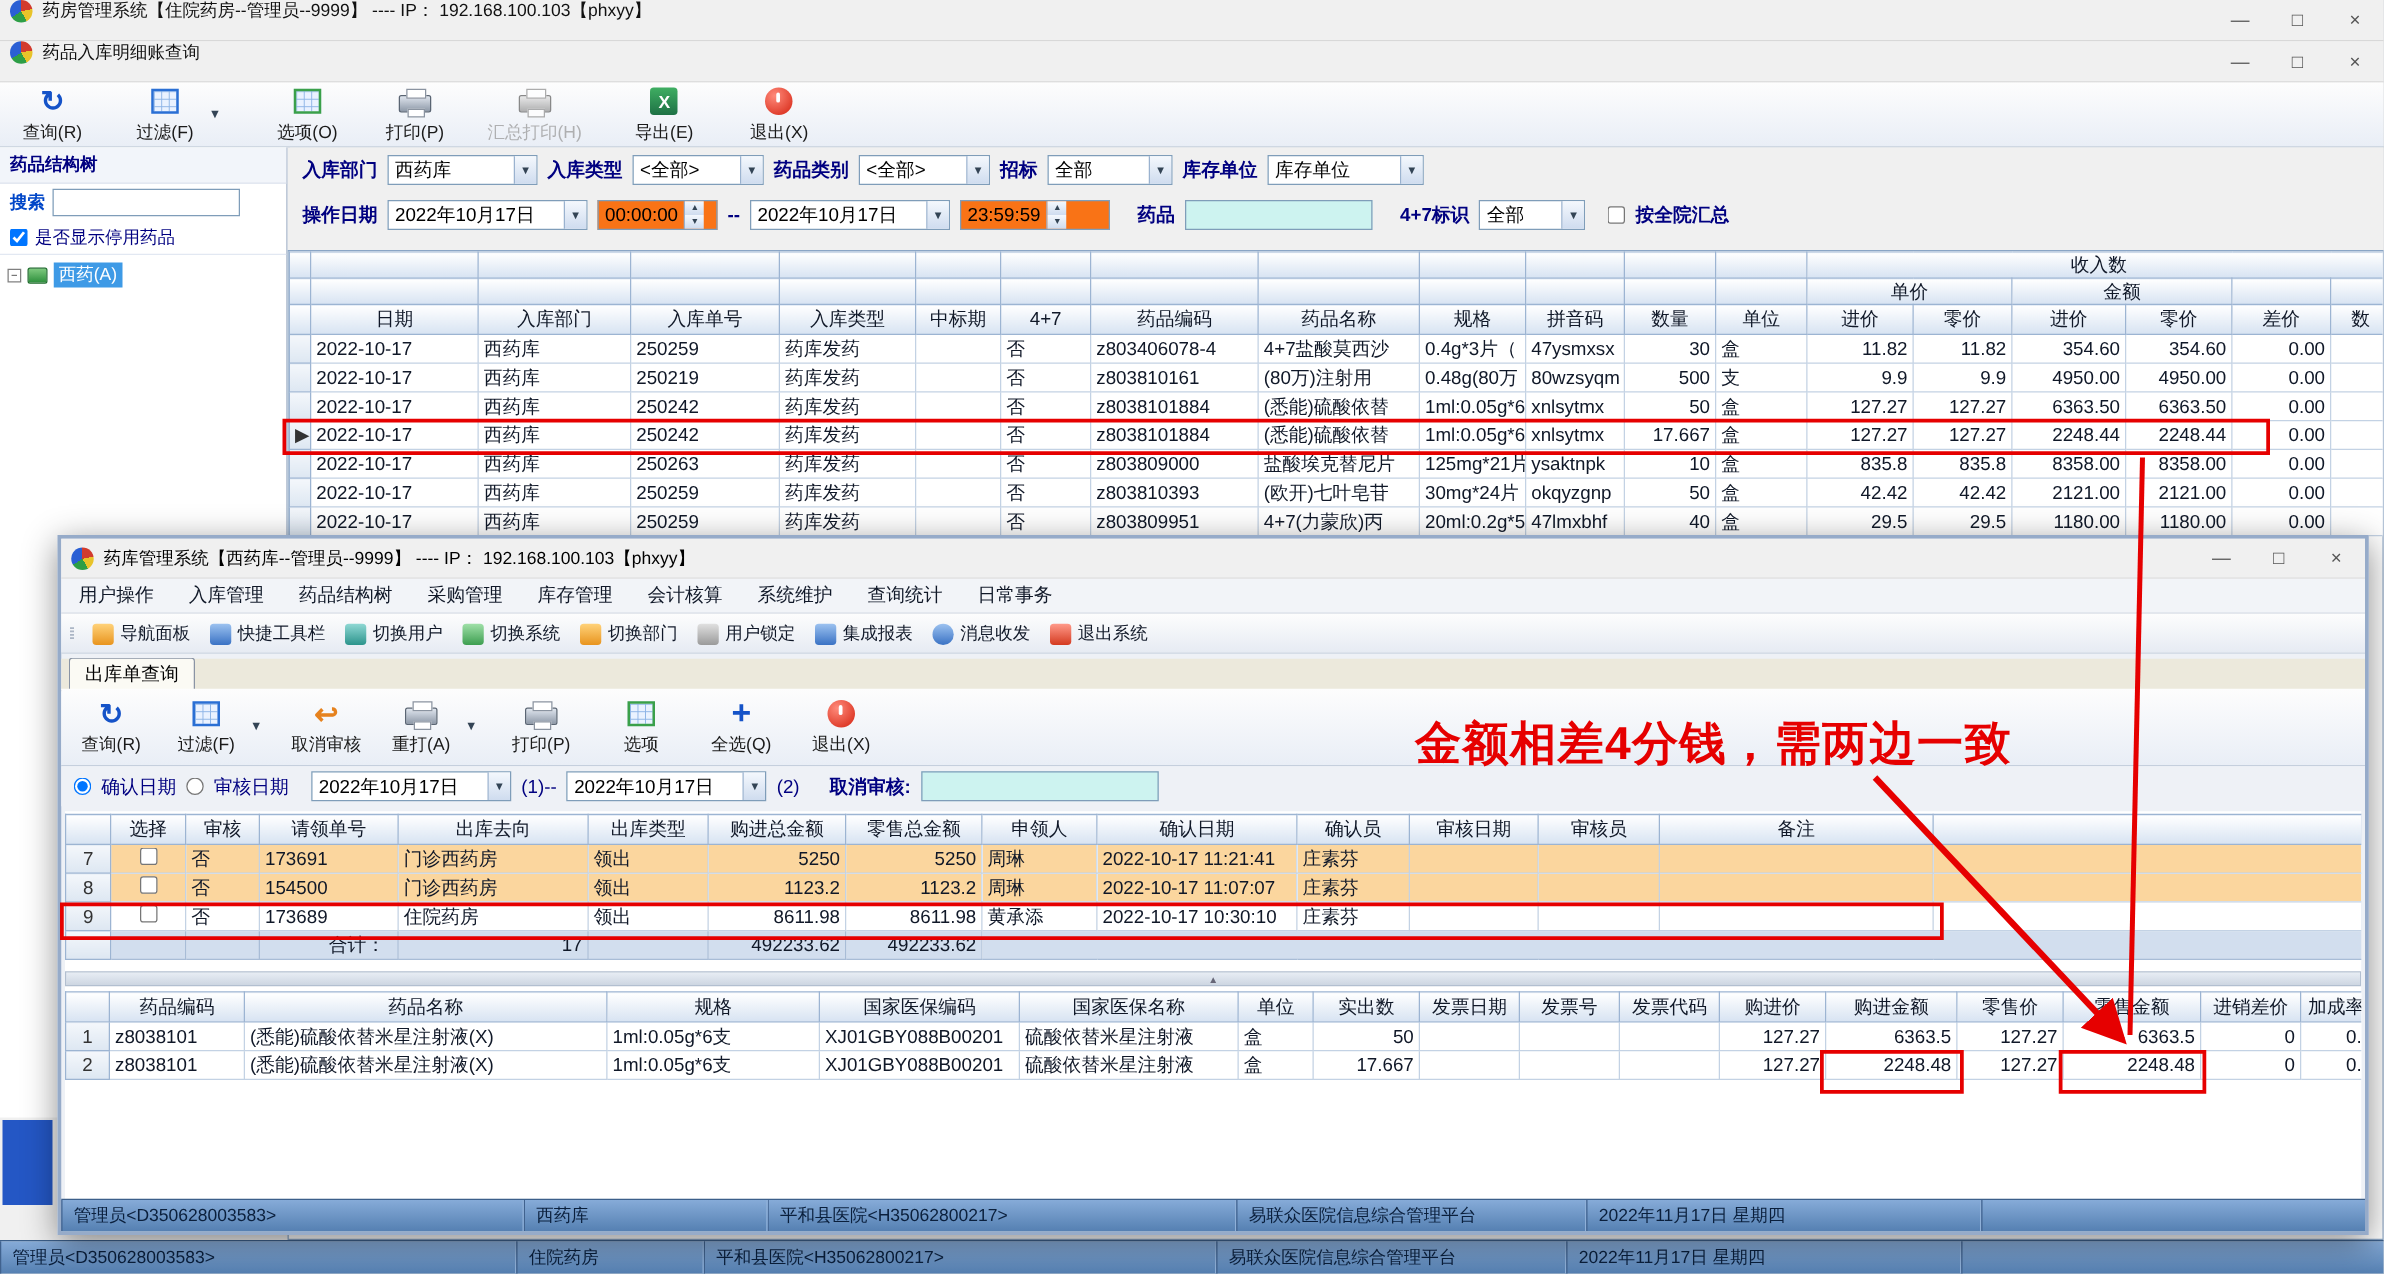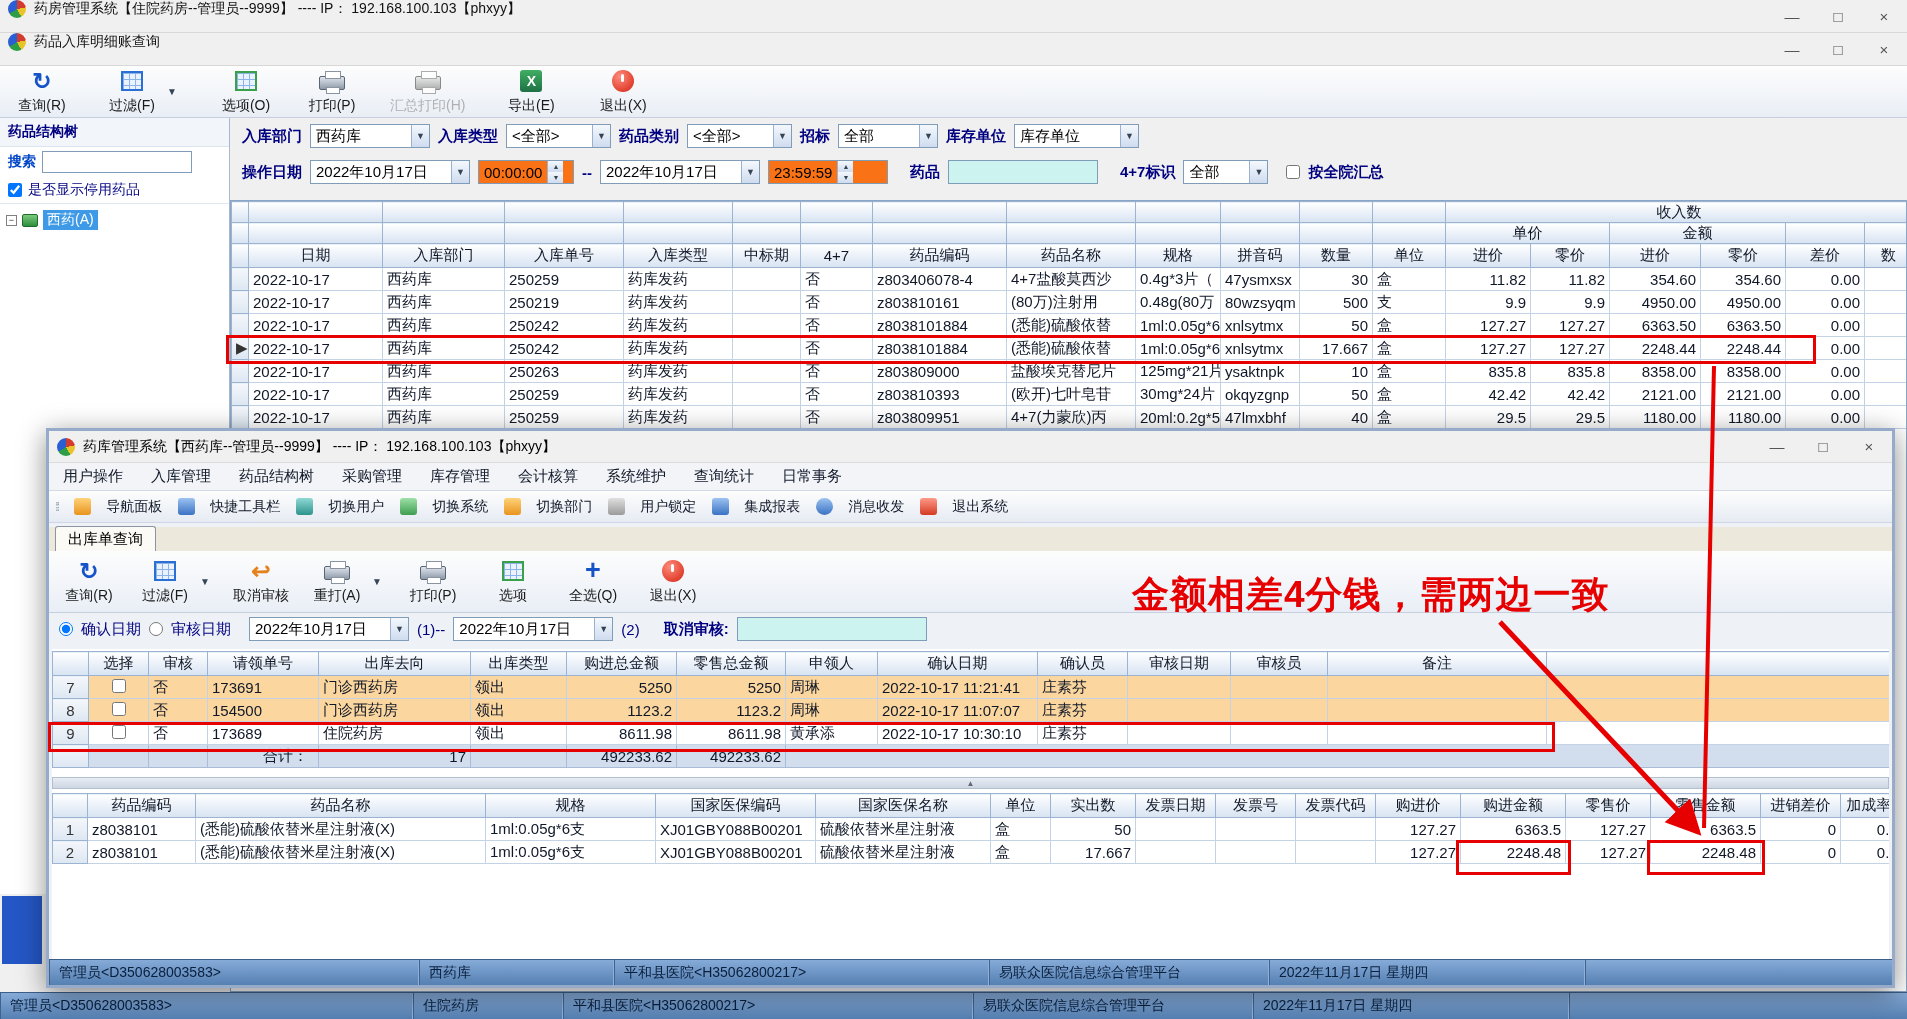--- a/index.html
+++ b/index.html
@@ -78,21 +78,21 @@
   .master tfoot td.num{text-align:right}
   .master tfoot td.tr-label{text-align:right;padding-right:10px}
   .detail td:nth-child(8),.detail td:nth-child(n+12):nth-child(-n+17){text-align:right}
 
   
   .fg-window{position:absolute;left:46px;top:428px;width:1849px;height:560px;background:#eef1f6;border:3px solid #96abc9;box-shadow:0 6px 26px rgba(0,0,0,.45)}
   .fg-title{position:absolute;left:0;top:0;width:100%;height:32px;background:#f0f0f0;display:flex;align-items:center;font-size:14px;border-bottom:1px solid #dcdcdc}
   .fg-menu{position:absolute;left:0;top:32px;width:100%;height:28px;display:flex;align-items:center;background:#f2f4f8;border-bottom:1px solid #d4dae4;font-size:15px}
   .fg-menu .mitem{padding:0 14px;height:100%;display:flex;align-items:center;color:#101828}
   .fg-quick{position:absolute;left:0;top:60px;width:100%;height:32px;display:flex;align-items:center;gap:16px;background:linear-gradient(#fdfdfd,#e6ebf3);border-bottom:1px solid #cdd6e2;font-size:14px;padding-left:6px}
-  .qitem{display:flex;align-items:flex-start;gap:15px;color:#101828}
+  .qitem{display:flex;align-items:flex-end;gap:5px;color:#101828}
   .qic{width:17px;height:17px;border-radius:3px;flex:none}
   .grip{color:#9aa6b8;font-size:13px;letter-spacing:-2px}
   .c-orange{background:linear-gradient(#ffd27a,#e8941e)}
   .c-blue{background:linear-gradient(#9cc2f0,#3a72c4)}
   .c-green{background:linear-gradient(#9fe0a8,#3d9e50)}
   .c-gray{background:linear-gradient(#e0e0e0,#9a9a9a)}
   .c-red{background:linear-gradient(#ff9a8a,#d43a20)}
   .c-teal{background:linear-gradient(#8fd8d4,#2c948c)}
   .round{border-radius:50%}
   .fg-tabs{position:absolute;left:0;top:96px;width:100%;height:26px;background:#ece9dc;border-bottom:1px solid #9aa4b4;display:flex;align-items:flex-end;padding-left:6px}

